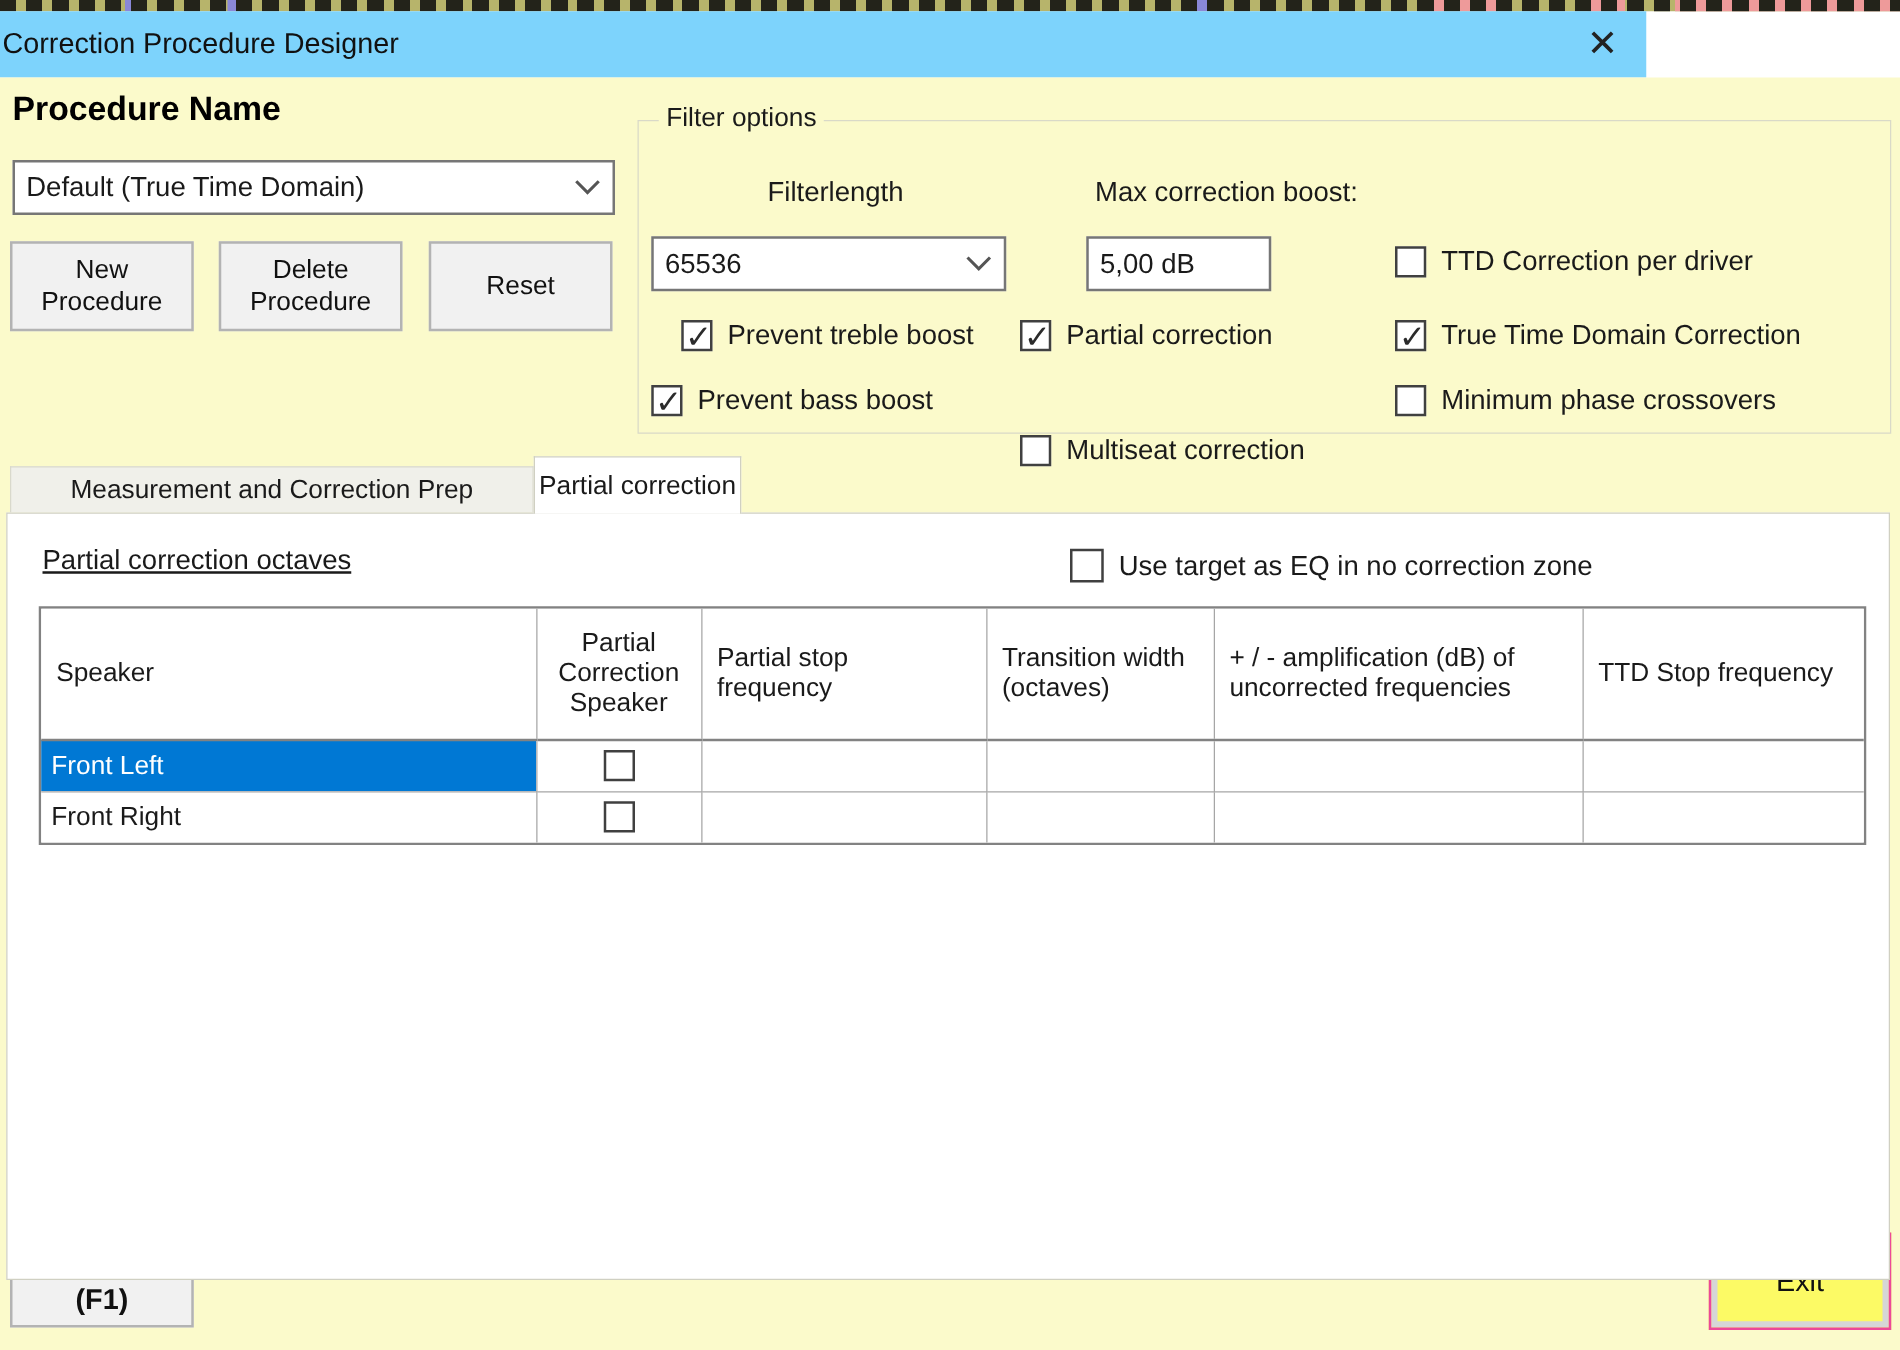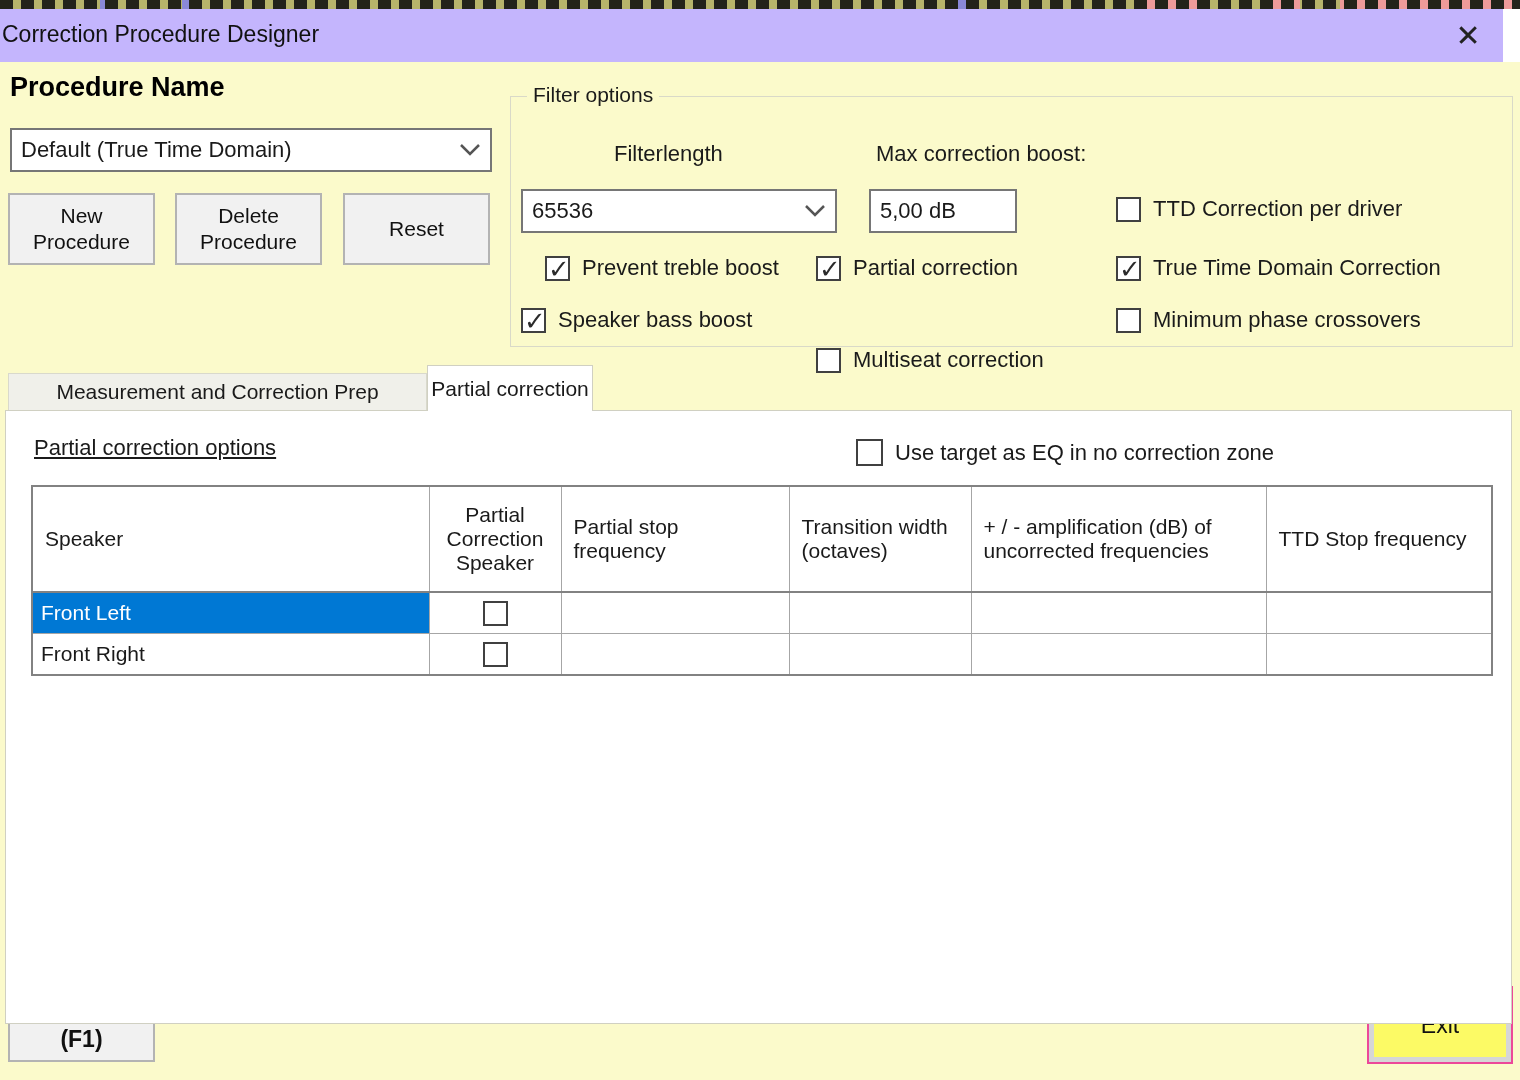--- a/index.html
+++ b/index.html
@@ -7,21 +7,21 @@
   body { font-family:"Liberation Sans", sans-serif; color:#1a1a1a; background:#fff; }
   .screen { position:relative; width:1520px; height:1080px; overflow:hidden; background:#fff; }
 
   
   .top-strip { position:absolute; left:0; top:0; width:1520px; height:9px; background:#b7b46b; }
   .top-strip .patch { position:absolute; top:0; height:9px; }
   .top-strip .dashes { position:absolute; left:0; top:0; width:100%; height:100%;
     background:repeating-linear-gradient(90deg,#23231a 0 13px, transparent 13px 21px); }
 
   
-  .titlebar { position:absolute; left:0; top:9px; width:1503px; height:53px; background:#c4b5fd; }
+  .titlebar { position:absolute; left:0; top:9px; width:1317px; height:53px; background:#7dd3fc; }
   .titlebar .title { position:absolute; left:2px; top:12px; font-size:23px; color:#111; }
   .close-btn { position:absolute; right:14px; top:6px; width:42px; height:42px; border:none; background:transparent;
     font-size:30px; font-weight:200; color:#222; line-height:42px; text-align:center; cursor:pointer; }
 
   
   .dialog-body { position:absolute; left:0; top:62px; width:1520px; height:1018px; background:#fbfacb; }
 
   .proc-heading { position:absolute; left:10px; top:10px; font-size:27px; font-weight:bold; color:#000; }
 
   .combo { position:absolute; background:#fff; border:2px solid #767676; display:flex; align-items:center; }
@@ -35,21 +35,21 @@
   .btn-delete { left:175px; top:131px; width:147px; height:72px; }
   .btn-reset { left:343px; top:131px; width:147px; height:72px; }
 
   
   .groupbox { position:absolute; left:510px; top:34px; width:1003px; height:251px; border:1px solid #d9d9c8; }
   .groupbox .legend { position:absolute; left:16px; top:-14px; background:#fbfacb; padding:0 6px; font-size:21px; }
 
   .flabel { position:absolute; font-size:22px; }
   .lbl-filterlength { left:103px; top:44px; }
   .lbl-maxboost { left:365px; top:44px; }
-  .flt-combo { left:10px; top:92px; width:316px; height:44px; }
+  .flt-combo { left:10px; top:92px; width:284px; height:44px; }
   .textbox { position:absolute; background:#fff; border:2px solid #767676; font-size:22px; padding-left:9px;
     display:flex; align-items:center; }
   .maxboost-box { left:358px; top:92px; width:148px; height:44px; }
 
   .checkitem { position:absolute; display:flex; align-items:center; gap:12px; font-size:22px; cursor:pointer; }
   .cb { width:25px; height:25px; background:#fff; border:2px solid #404040; flex:0 0 auto; position:relative; }
   .cb.checked::after { content:"✓"; position:absolute; left:1px; top:-4px; font-size:26px; color:#2b2b2b; }
   .ci-ttd-driver { left:605px; top:99px; }
   .ci-treble { left:10px; top:158px;margin-left:24px; }
   .ci-partial { left:305px; top:158px; }
@@ -156,42 +156,42 @@
       <div class="checkitem ci-partial">
         <span class="cb checked"></span>
         <span>Partial correction</span>
       </div>
       <div class="checkitem ci-ttdcorr">
         <span class="cb checked"></span>
         <span>True Time Domain Correction</span>
       </div>
       <div class="checkitem ci-bass">
         <span class="cb checked"></span>
-        <span>Speaker bass boost</span>
+        <span>Prevent bass boost</span>
       </div>
       <div class="checkitem ci-multiseat">
         <span class="cb"></span>
         <span>Multiseat correction</span>
       </div>
       <div class="checkitem ci-minphase">
         <span class="cb"></span>
         <span>Minimum phase crossovers</span>
       </div>
     </div>
 
     <div class="tab tab-inactive">
       <span>Measurement and Correction Prep</span>
     </div>
     <div class="tab tab-active">
       <span>Partial correction</span>
     </div>
 
     <div class="tab-panel">
 
-      <span class="section-title">Partial correction options</span>
+      <span class="section-title">Partial correction octaves</span>
 
       <div class="checkitem ci-eq">
         <span class="cb" style="width:27px;height:27px;"></span>
         <span>Use target as EQ in no correction zone</span>
       </div>
 
       <div class="grid">
         <table>
           <colgroup>
             <col style="width:396px">

